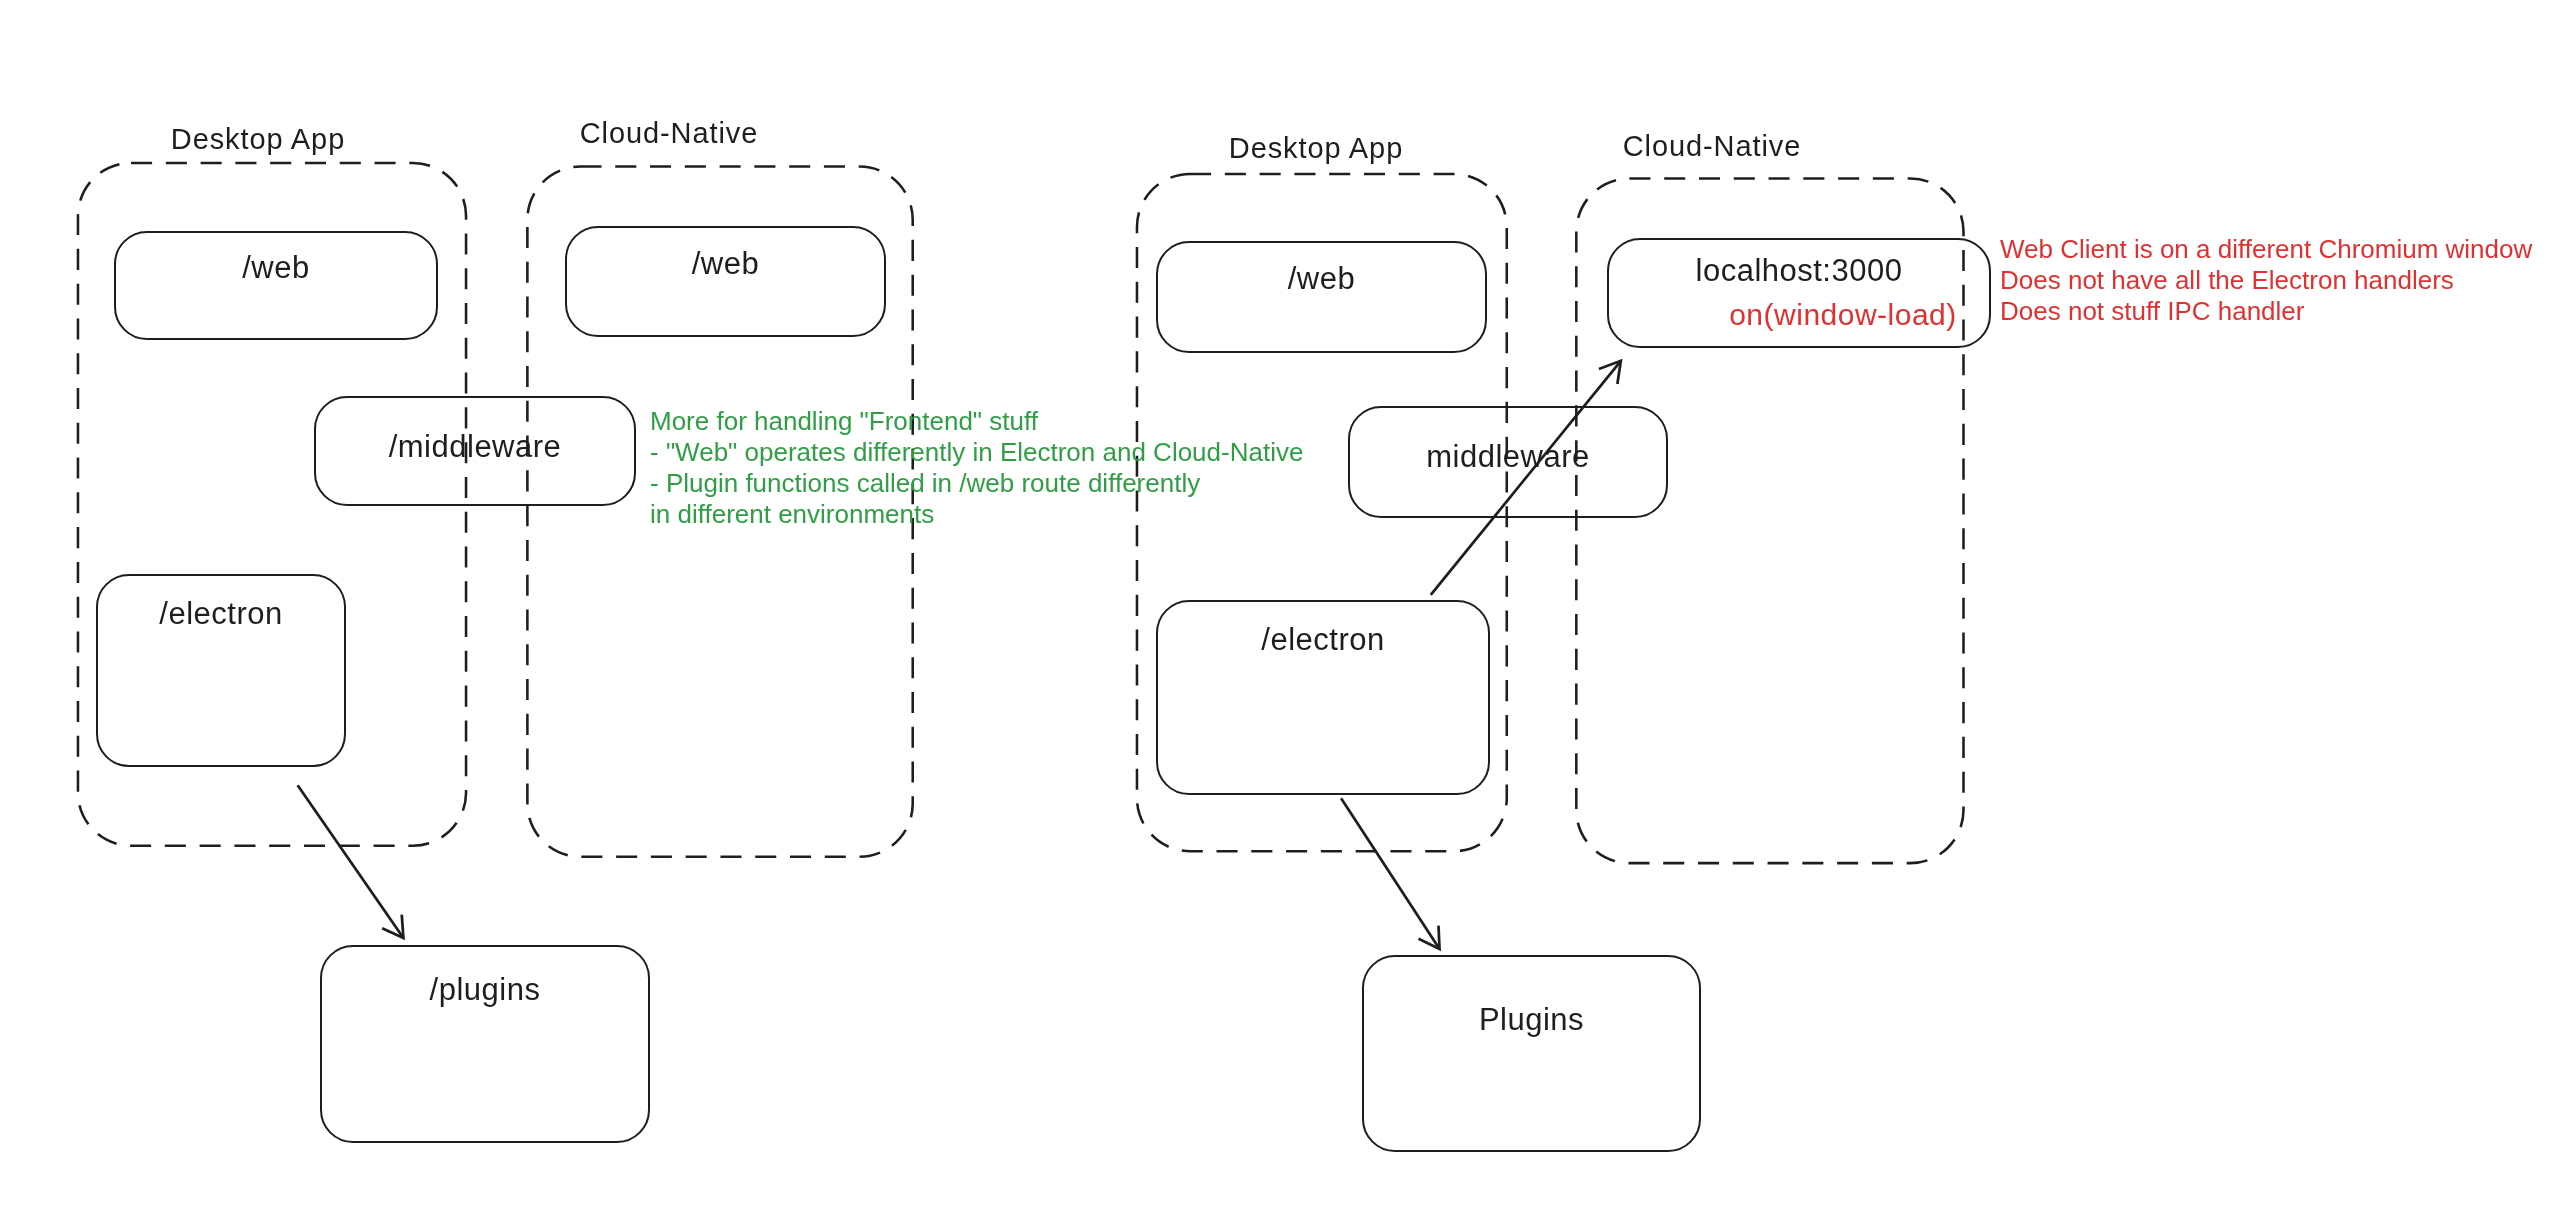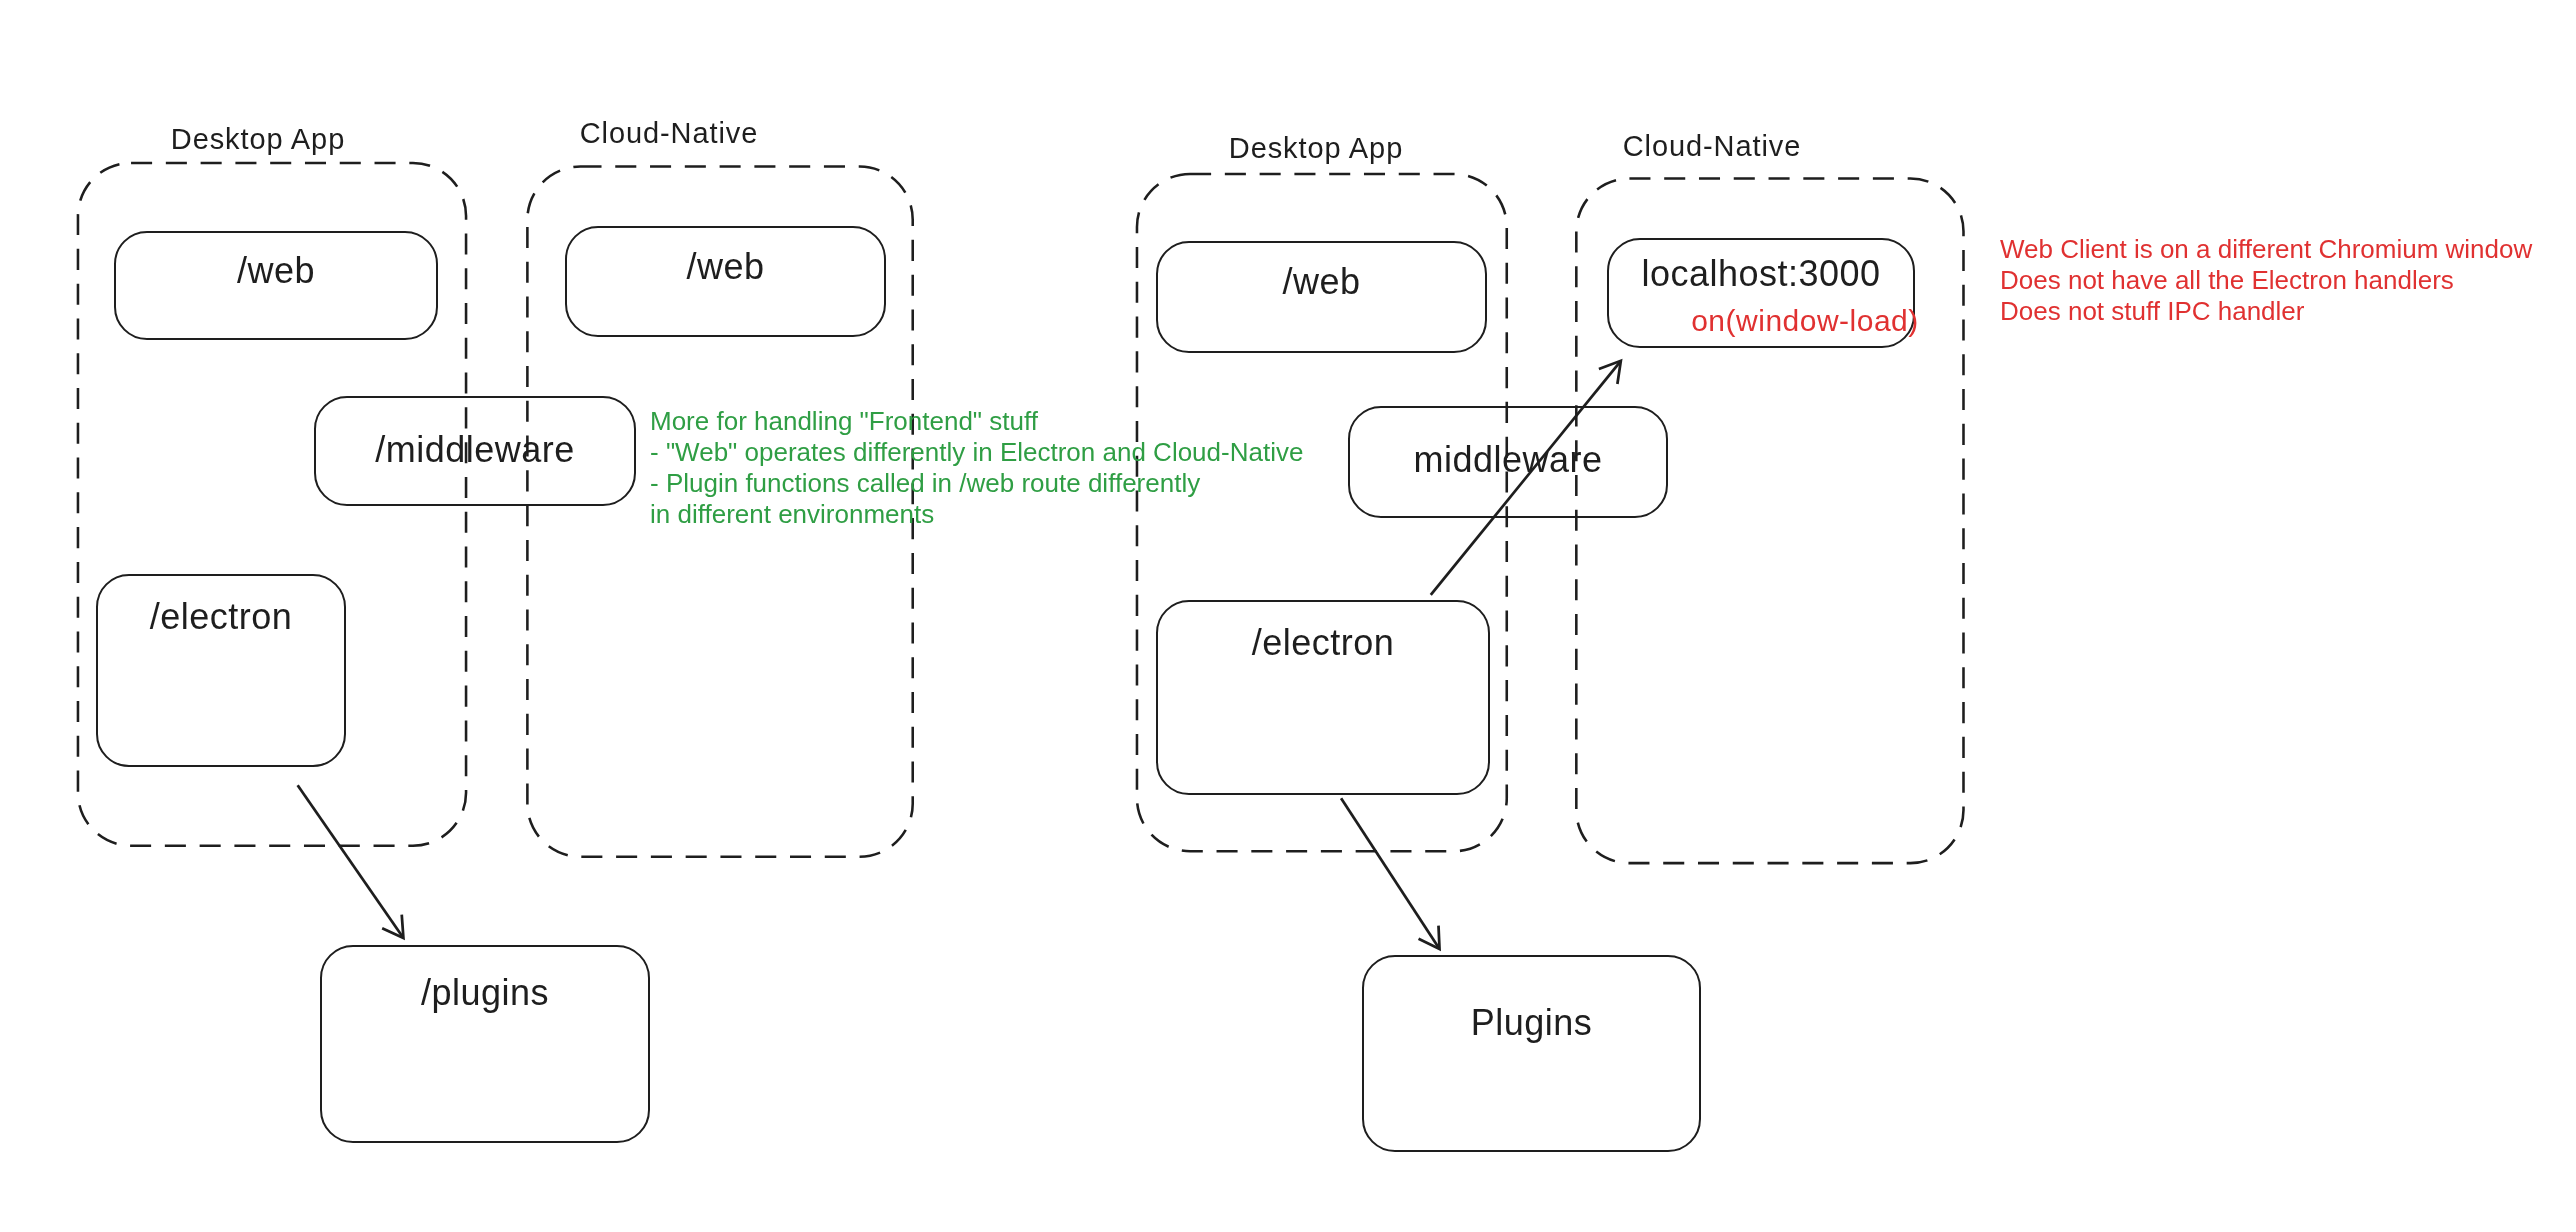--- a/index.html
+++ b/index.html
@@ -38,21 +38,21 @@
     position:absolute;
     border:2.7px solid var(--stroke);
     border-radius:33px;
     background:transparent;
     box-sizing:border-box;
     display:flex;
     justify-content:center;
     align-items:flex-start;
   }
   .node .label{
-    font-size:36px;
+    font-size:31px;
     letter-spacing:0.5px;
     white-space:nowrap;
   }
   .zone-title{
     position:absolute;
     transform:translateX(-50%);
     font-size:29px;
     letter-spacing:0.9px;
     white-space:nowrap;
   }
@@ -131,21 +131,21 @@
   </div>
 
   <div class="node" style="left:1348px;top:406px;width:320px;height:112px;padding-top:31px">
     <span class="label">middleware</span>
   </div>
 
   <div class="node" style="left:1156px;top:600px;width:334px;height:195px;padding-top:20px">
     <span class="label">/electron</span>
   </div>
 
-  <div class="node" style="left:1607px;top:238px;width:308px;height:110px">
+  <div class="node" style="left:1607px;top:238px;width:384px;height:110px">
     <div class="localhost-stack">
       <span class="label">localhost:3000</span>
       <span class="label line2 red-text">on(window-load)</span>
     </div>
   </div>
 
   <div class="node" style="left:1362px;top:955px;width:339px;height:197px;padding-top:45px">
     <span class="label">Plugins</span>
   </div>
 

